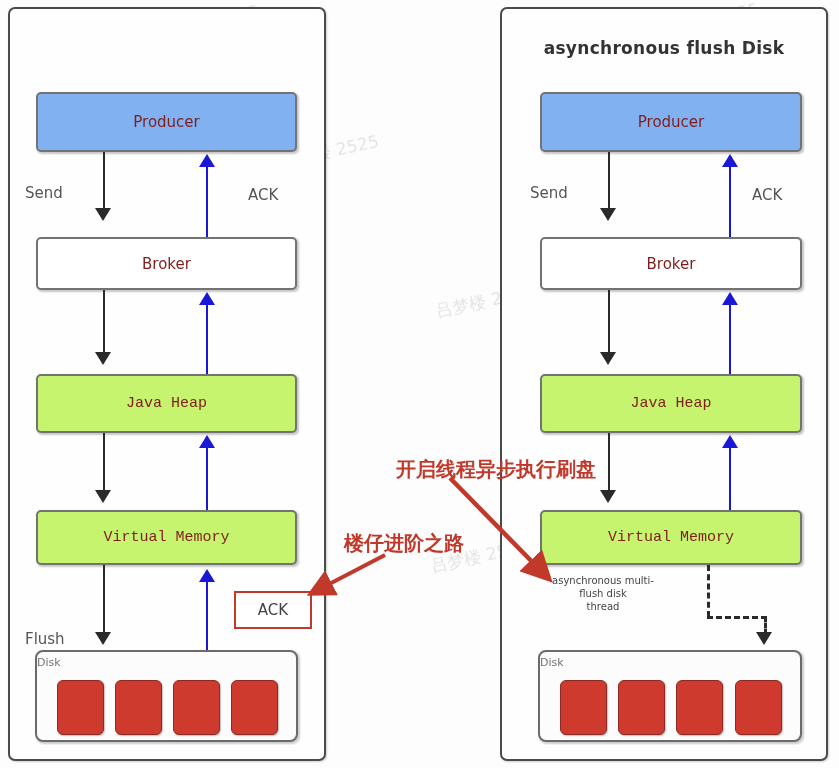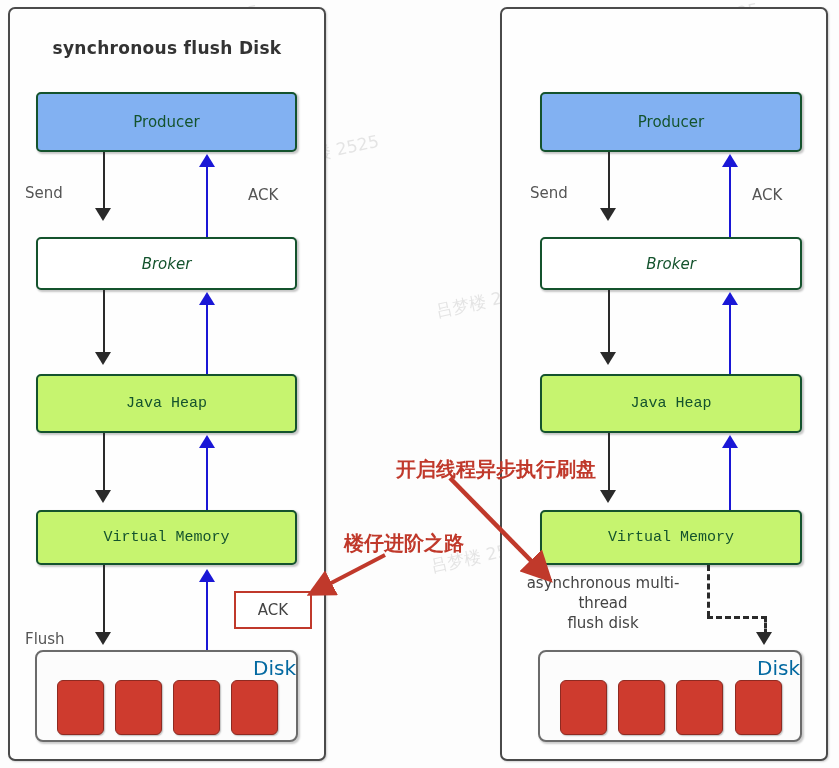--- a/index.html
+++ b/index.html
@@ -5,42 +5,42 @@
   html,body{margin:0;padding:0;background:#ffffff;}
   body{width:839px;height:768px;font-family:"DejaVu Sans","Liberation Sans",sans-serif;position:relative;overflow:hidden;}
   .stage{position:relative;width:839px;height:768px;background:#fdfdfd;}
 
   .panel{position:absolute;border:2.5px solid #4a4a4a;border-radius:7px;background:#fefefe;box-sizing:border-box;box-shadow:1px 1px 2px rgba(0,0,0,.18);}
   #panel-left{left:8px;top:7px;width:318px;height:754px;}
   #panel-right{left:500px;top:7px;width:328px;height:754px;}
 
   .panel-title{position:absolute;width:100%;text-align:center;font-weight:bold;font-size:17px;color:#333;letter-spacing:.3px;}
 
-  .node{position:absolute;box-sizing:border-box;border:2px solid #14532d;border-radius:5px;display:flex;align-items:center;justify-content:center;font-size:15px;color:#14532d;box-shadow:1.5px 1.5px 2px rgba(0,0,0,.22);}
+  .node{position:absolute;box-sizing:border-box;border:2px solid #737373;border-radius:5px;display:flex;align-items:center;justify-content:center;font-size:15px;color:#7f1d1d;box-shadow:1.5px 1.5px 2px rgba(0,0,0,.22);}
   .n-blue{background:#82b1f2;}
-  .n-white{background:#ffffff;font-style:italic;}
+  .n-white{background:#ffffff;}
   .n-green{background:#c6f46f;font-family:Liberation Mono, monospace;}
 
   .diskbox{position:absolute;box-sizing:border-box;border:2px solid #6b6b6b;border-radius:8px;background:#fcfcfc;box-shadow:1.5px 1.5px 2px rgba(0,0,0,.2);}
-  .disk-label{position:absolute;width:100%;text-align:right;top:4px;font-size:20px;color:#0369a1;}
+  .disk-label{position:absolute;width:100%;text-align:left;top:4px;font-size:11px;color:#737373;}
   .block{position:absolute;background:#ce3b2e;border:1.6px solid #8e2a21;border-radius:6px;box-shadow:1px 1px 1.5px rgba(0,0,0,.25);}
 
   
   .vline{position:absolute;width:0;border-left:2.6px solid #2a2a2a;}
   .vline.blue{border-left-color:#1a17d6;}
   .head{position:absolute;width:0;height:0;}
   .head.down{border-left:8px solid transparent;border-right:8px solid transparent;border-top:13px solid #2a2a2a;}
   .head.up{border-left:8px solid transparent;border-right:8px solid transparent;border-bottom:13px solid #1a17d6;}
 
   .edge-label{position:absolute;font-size:15px;color:#555;}
 
   .ackbox{position:absolute;box-sizing:border-box;border:2.2px solid #c0392b;background:#fff;display:flex;align-items:center;justify-content:center;font-size:15px;color:#444;}
 
   .note{position:absolute;color:#c0392b;font-weight:bold;font-size:20px;white-space:nowrap;}
-  .multiline{position:absolute;text-align:center;font-size:15px;color:#444;line-height:1.32;}
+  .multiline{position:absolute;text-align:center;font-size:10px;color:#444;line-height:1.32;}
 
   .wm{position:absolute;color:rgba(140,140,140,.22);font-size:17px;transform:rotate(-12deg);pointer-events:none;white-space:nowrap;}
   .brand{position:absolute;display:flex;align-items:center;gap:7px;color:rgba(255,255,255,.88);font-size:20px;font-weight:bold;text-shadow:0 0 3px rgba(0,0,0,.25);}
   .brand svg{flex:0 0 auto;}
 
   .dash-v{position:absolute;border-left:3px dashed #2a2a2a;width:0;}
   .dash-h{position:absolute;border-top:3px dashed #2a2a2a;height:0;}
 </style>
 </head>
 <body>
@@ -55,21 +55,20 @@
   <div class="wm" style="left:50px;top:680px;">吕梦楼 2525</div>
   <div class="wm" style="left:435px;top:290px;">吕梦楼 2525</div>
   <div class="wm" style="left:430px;top:545px;">吕梦楼 2525</div>
   <div class="wm" style="left:660px;top:8px;">吕梦楼 2525</div>
   <div class="wm" style="left:690px;top:262px;">吕梦楼 2525</div>
   <div class="wm" style="left:215px;top:530px;">吕梦楼 2525</div>
   <div class="wm" style="left:660px;top:680px;">吕梦楼 2525</div>
 
   <div class="panel" id="panel-left"></div>
 
-  <div class="panel-title" style="left:8px;top:38px;width:318px;">synchronous flush Disk</div>
 
   <div class="node n-blue" style="left:36px;top:92px;width:261px;height:60px;">Producer</div>
 
   <div class="vline" style="left:103px;top:152px;height:59px;"></div>
   <div class="head down" style="left:95px;top:208px;"></div>
   <div class="edge-label" style="left:25px;top:184px;">Send</div>
 
   <div class="vline blue" style="left:206px;top:165px;height:73px;"></div>
   <div class="head up" style="left:199px;top:154px;"></div>
   <div class="edge-label" style="left:248px;top:186px;">ACK</div>
@@ -112,20 +111,21 @@
   <div class="diskbox" style="left:35px;top:650px;width:263px;height:92px;">
     <div class="disk-label">Disk</div>
     <div class="block" style="left:20px;top:28px;width:45px;height:53px;"></div>
     <div class="block" style="left:78px;top:28px;width:45px;height:53px;"></div>
     <div class="block" style="left:136px;top:28px;width:45px;height:53px;"></div>
     <div class="block" style="left:194px;top:28px;width:45px;height:53px;"></div>
   </div>
 
   <div class="panel" id="panel-right"></div>
 
+  <div class="panel-title" style="left:500px;top:38px;width:328px;">asynchronous flush Disk</div>
 
   <div class="node n-blue" style="left:540px;top:92px;width:262px;height:60px;">Producer</div>
 
   <div class="vline" style="left:608px;top:152px;height:59px;"></div>
   <div class="head down" style="left:600px;top:208px;"></div>
   <div class="edge-label" style="left:530px;top:184px;">Send</div>
 
   <div class="vline blue" style="left:729px;top:165px;height:73px;"></div>
   <div class="head up" style="left:722px;top:154px;"></div>
   <div class="edge-label" style="left:752px;top:186px;">ACK</div>
@@ -146,22 +146,22 @@
 
   <div class="node n-green" style="left:540px;top:510px;width:262px;height:55px;">Virtual Memory</div>
 
   <div class="dash-v" style="left:707px;top:565px;height:52px;"></div>
   <div class="dash-h" style="left:707px;top:616px;width:60px;"></div>
   <div class="dash-v" style="left:764px;top:616px;height:19px;"></div>
   <div class="head down" style="left:756px;top:632px;"></div>
 
   <div class="multiline" style="left:513px;top:574px;width:180px;">
     <div>asynchronous multi-</div>
+    <div>flush disk</div>
     <div>thread</div>
-    <div>flush disk</div>
   </div>
 
   <div class="note" style="left:396px;top:456px;">开启线程异步执行刷盘</div>
   <svg style="position:absolute;left:440px;top:470px;" width="130" height="125" viewBox="0 0 130 125">
     <defs>
         <marker id="ahR" markerWidth="7" markerHeight="7" refX="5.5" refY="3.5" orient="auto">
       <path d="M0,0 L7,3.5 L0,7 Z" fill="#c0392b"></path>
         </marker>
       </defs>
     <line x1="10" y1="8" x2="108" y2="108" stroke="#c0392b" stroke-width="4.5" marker-end="url(#ahR)"></line>

